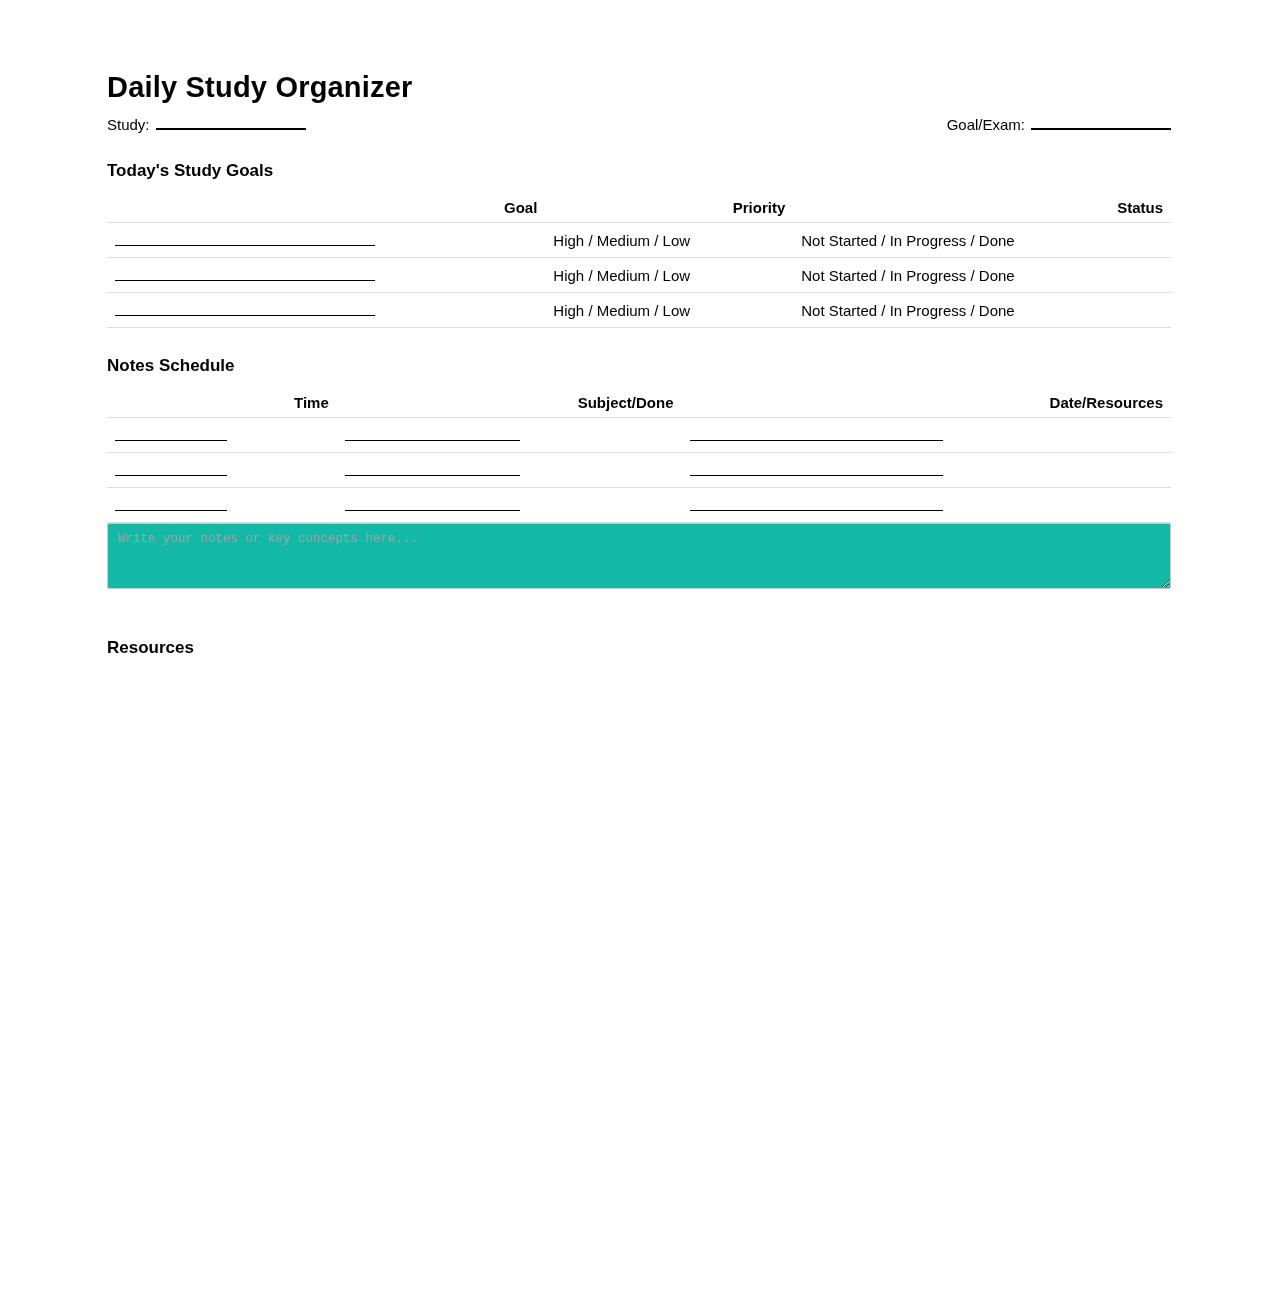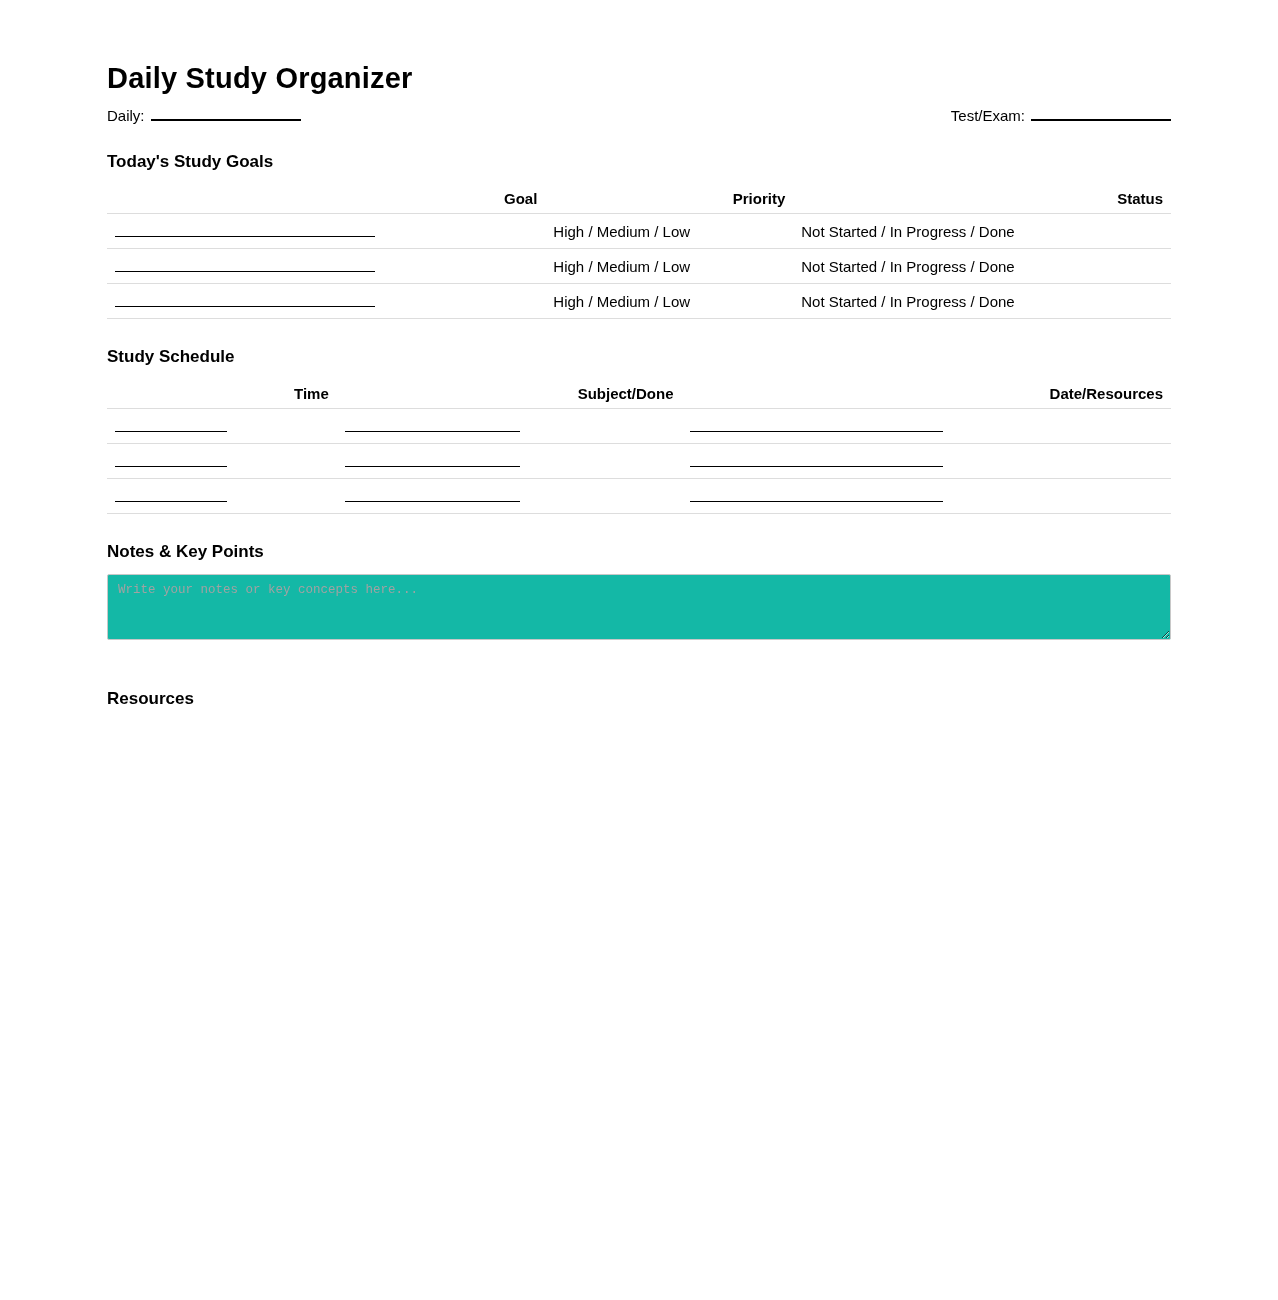--- a/index.html
+++ b/index.html
@@ -4,21 +4,21 @@
 <style>
   * { box-sizing: border-box; margin: 0; padding: 0; }
   html, body {
     background: #ffffff;
     font-family: "Liberation Sans", "DejaVu Sans", sans-serif;
     color: #000;
   }
   body { width: 1278px; height: 1300px; }
   .container {
     width: 1064px;
-    margin: 0 auto;
+    margin: 9px auto;
     padding-top: 62px;
   }
   h1.page-title {
     font-size: 29px;
     font-weight: bold;
     line-height: 1.15;
     margin-bottom: 12px;
     letter-spacing: 0.2px;
   }
   .meta-row {
@@ -89,24 +89,24 @@
 </style>
 </head>
 <body>
 
 <div class="container">
 
   <h1 class="page-title">Daily Study Organizer</h1>
 
   <div class="meta-row">
     <div>
-      <span>Daily:</span><span class="blank blank-date"></span>
+      <span>Study:</span><span class="blank blank-date"></span>
     </div>
     <div>
-      <span>Test/Exam:</span><span class="blank blank-test"></span>
+      <span>Goal/Exam:</span><span class="blank blank-test"></span>
     </div>
   </div>
 
   <h2 class="section-heading">Today's Study Goals</h2>
 
   <table class="goals-table">
     <colgroup>
         <col class="c-goal">
         <col class="c-priority">
         <col class="c-status">
@@ -130,21 +130,21 @@
         <td>Not Started / In Progress / Done</td>
       </tr>
       <tr>
         <td><span class="blank cell-blank blank-goal"></span></td>
         <td>High / Medium / Low</td>
         <td>Not Started / In Progress / Done</td>
       </tr>
     </tbody>
   </table>
 
-  <h2 class="section-heading">Study Schedule</h2>
+  <h2 class="section-heading">Notes Schedule</h2>
 
   <table class="schedule-table">
     <colgroup>
         <col class="c-time">
         <col class="c-subject">
         <col class="c-tasks">
       </colgroup>
     <thead>
       <tr>
         <th>Time</th>
@@ -164,18 +164,17 @@
         <td><span class="blank cell-blank blank-tasks"></span></td>
       </tr>
       <tr>
         <td><span class="blank cell-blank blank-time"></span></td>
         <td><span class="blank cell-blank blank-subject"></span></td>
         <td><span class="blank cell-blank blank-tasks"></span></td>
       </tr>
     </tbody>
   </table>
 
-  <h2 class="section-heading">Notes &amp; Key Points</h2>
   <textarea class="notes-area" placeholder="Write your notes or key concepts here..." style=""></textarea>
 
   <h2 class="section-heading reflection-heading">Resources</h2>
 
 </div>
 
 </body></html>

